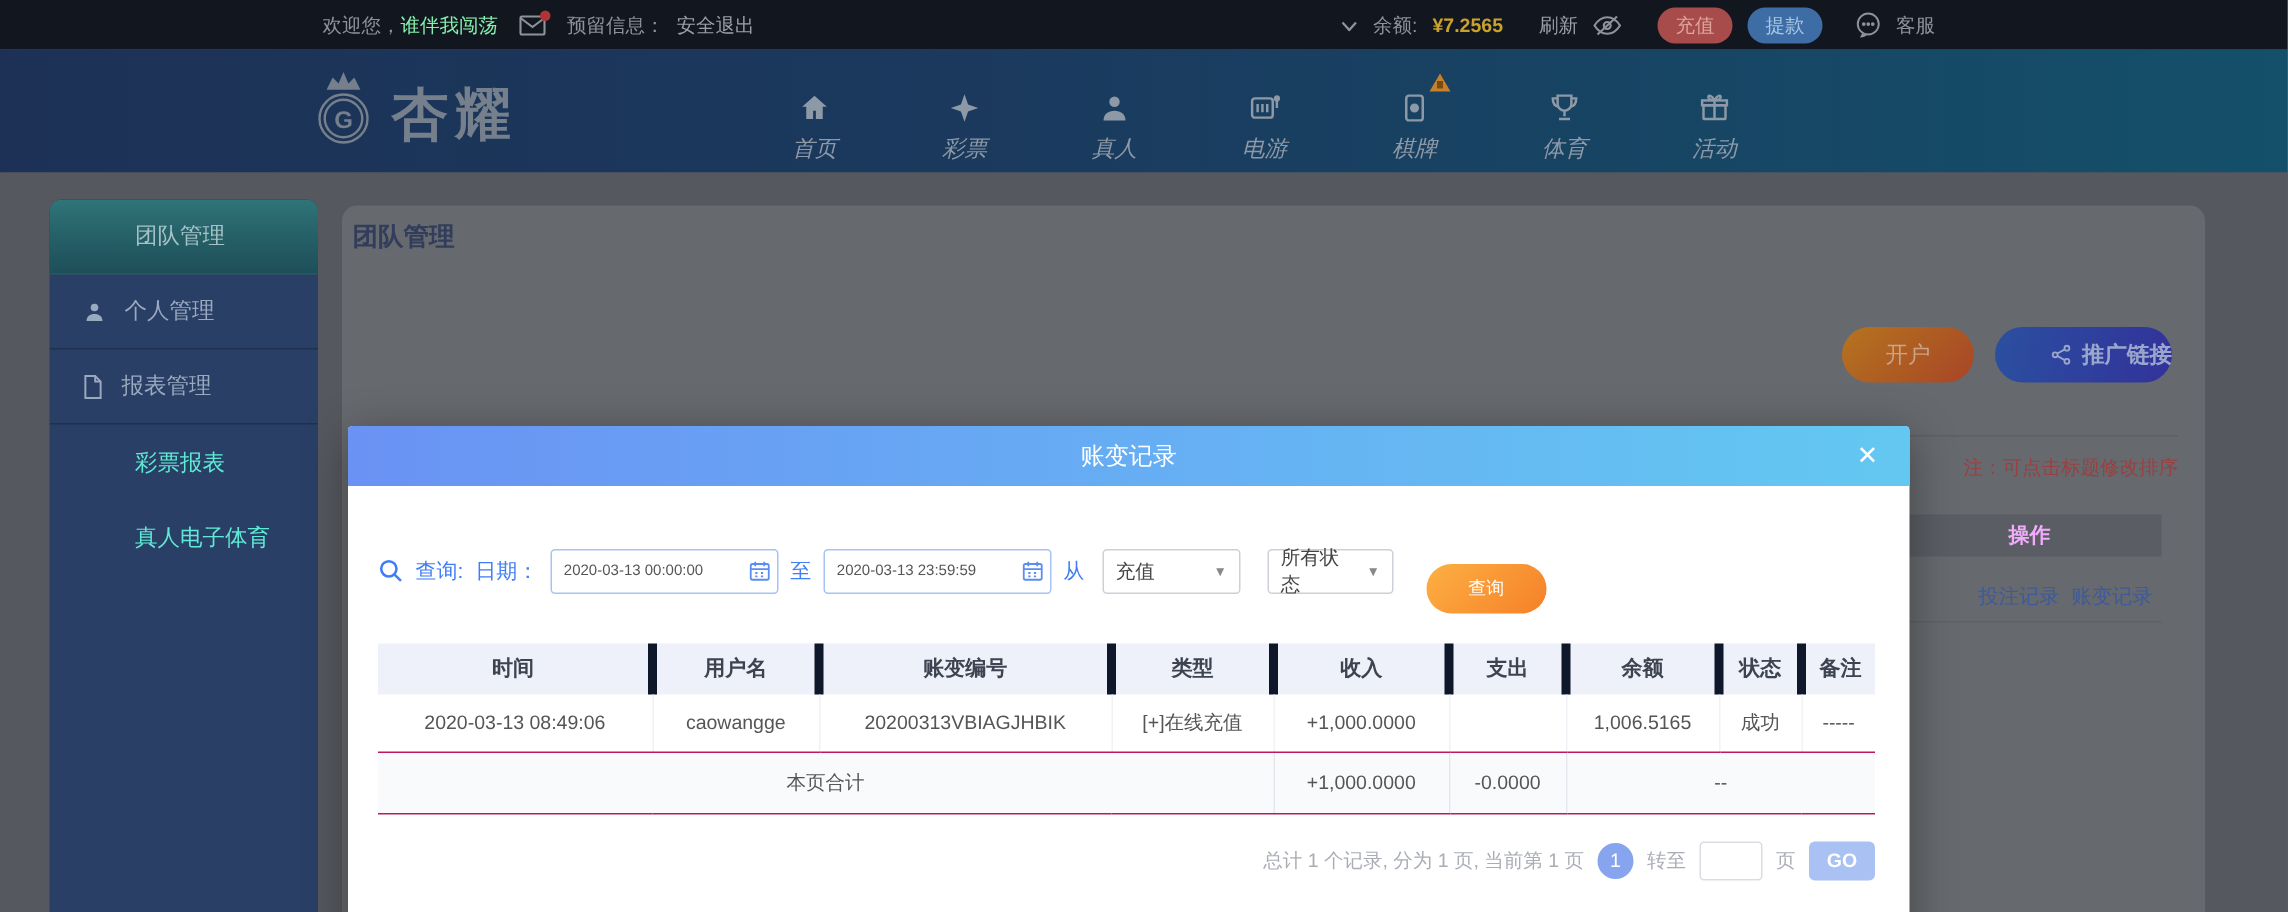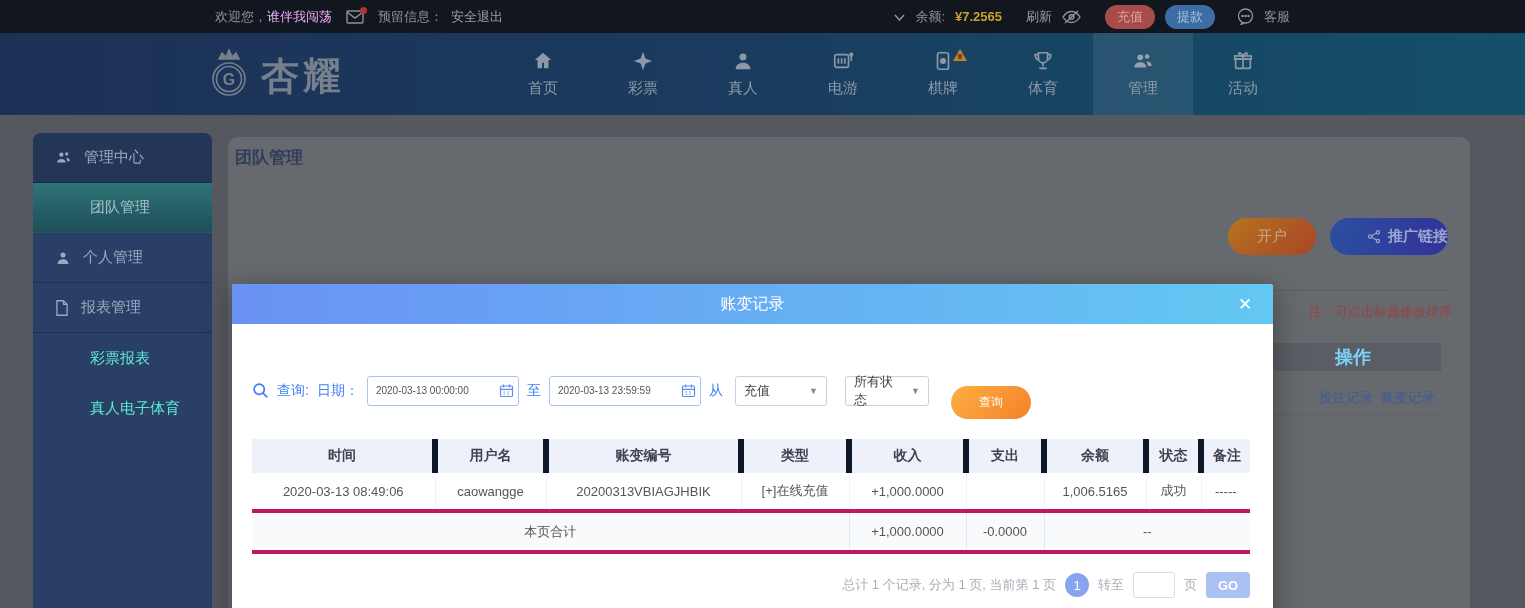--- a/index.html
+++ b/index.html
@@ -5,37 +5,37 @@
   * { margin:0; padding:0; box-sizing:border-box; }
   html,body { width:1525px; height:608px; overflow:hidden;
     font-family:"Liberation Sans","DejaVu Sans",sans-serif; background:#55585e; }
   .stage { position:relative; width:1525px; height:608px; overflow:hidden; }
 
   
   .topbar { position:absolute; left:0; top:0; width:100%; height:33px; background:#12161f;
     display:flex; align-items:center; font-size:13px; color:#8d939b; }
   .topbar .left { display:flex; align-items:center; gap:8px; margin-left:215px; }
   .topbar .right { display:flex; align-items:center; gap:10px; margin-left:auto; margin-right:235px; }
-  .username { color:#f0abfc; }
+  .username { color:#86efac; }
   .envelope { position:relative; display:inline-flex; margin:0 6px; }
   .envelope .dot { position:absolute; top:-3px; right:-3px; width:7px; height:7px; border-radius:50%; background:#b03434; }
   .balance-val { color:#c9a22c; font-weight:bold; }
   .pill { height:24px; padding:0 12px; border-radius:12px; font-size:13px; line-height:24px; border:none; cursor:pointer; }
   .pill.deposit { background:#a84b4b; color:#dba69d; margin-left:14px; }
   .pill.withdraw { background:#3e6da6; color:#a9c6e2; }
   .svgic { display:inline-block; vertical-align:middle; }
 
   
   .navbar { position:absolute; left:0; top:33px; width:100%; height:82px;
     background:linear-gradient(90deg,#1d3156 0%,#1a3a5e 45%,#14506a 100%); }
   .logo { position:absolute; left:205px; top:14px; display:flex; align-items:center; gap:8px; color:#7e8793; }
   .logo-text { font-size:38px; font-weight:bold; letter-spacing:4px; color:#767f8c; }
   .nav-items { position:absolute; left:493px; top:0; height:82px; display:flex; }
-  .nav-item { width:100px; height:82px; display:flex; flex-direction:column; align-items:center;
-    justify-content:center; gap:7px; color:#8d99a6; font-size:15px; cursor:pointer; position:relative; }
+  .nav-item { width:100px; height:104px; display:flex; flex-direction:column; align-items:center;
+    justify-content:center; gap:7px; color:#8d99a6; font-size:15px; cursor:pointer; position:relative;font-style:italic; }
   .nav-item.active { background:rgba(255,255,255,0.08); }
   .nav-badge { position:absolute; top:16px; left:60px; width:0; height:0;
     border-left:7px solid transparent; border-right:7px solid transparent; border-bottom:12px solid #c8802a; }
   .nav-badge:after { content:""; position:absolute; left:-2px; top:5px; width:4px; height:5px; background:#7a4a12; }
 
   
   .page { position:absolute; left:0; top:115px; width:1525px; height:493px; background:#55585e; }
 
   
   .sidebar { position:absolute; left:33px; top:18px; width:179px; height:475px;
@@ -54,52 +54,52 @@
   .page-title { position:absolute; left:7px; top:9px; font-size:17px; font-weight:bold; color:#323d5c; }
   .btn-open { position:absolute; left:1000px; top:81px; width:88px; height:37px; border-radius:19px;
     background:linear-gradient(135deg,#b5741f 0%,#a84527 100%); color:#c9a489; font-size:15px;
     border:none; cursor:pointer; }
   .btn-promo { position:absolute; left:1102px; top:81px; width:118px; height:37px; border-radius:19px;
     background:linear-gradient(100deg,#2b4fa0 0%,#32329a 100%); color:#9aa6cc; font-size:15px; font-weight:bold;
     border:none; cursor:pointer; display:flex; align-items:center; justify-content:flex-end; gap:6px; }
   .card-divider { position:absolute; left:16px; right:18px; top:153px; height:1px; background:#5c5f64; }
   .sort-note { position:absolute; right:18px; top:166px; font-size:13px; color:#9b4040; }
   .op-band { position:absolute; left:1037px; top:206px; width:176px; height:28px; background:#5a5d63;
-    display:flex; align-items:center; justify-content:center; font-size:18px; font-weight:bold; color:#7dd3fc; }
+    display:flex; align-items:center; justify-content:center; font-size:14px; font-weight:bold; color:#f0abfc; }
   .op-links { position:absolute; left:1091px; top:244px; height:33px; display:flex; align-items:center; gap:8px;
     font-size:13.5px; color:#3e5a9c; }
   .op-row-border { position:absolute; left:1037px; width:176px; top:277px; height:1px; background:#5e6165; }
 
   
   .modal { position:absolute; left:232px; top:169px; width:1041px; height:439px; background:#fff;
     z-index:10; border-radius:3px 3px 0 0; box-shadow:0 6px 30px rgba(0,0,0,0.35); }
   .modal-header { height:40px; border-radius:3px 3px 0 0; display:flex; align-items:center; justify-content:center;
     background:linear-gradient(90deg,#6a92f4 0%,#66b0f3 55%,#63c8f1 100%); color:#fff; font-size:16px; position:relative; }
   .modal-close { position:absolute; right:14px; top:0; height:40px; width:28px; display:flex; align-items:center;
     justify-content:center; color:#fff; font-size:17px; cursor:pointer; }
-  .modal-body { padding:38px 20px 0 20px; }
+  .modal-body { padding:28px 20px 0 20px; }
 
   .search-row { display:flex; align-items:center; gap:8px; font-size:14px; color:#3f7ef6; }
   .datebox { position:relative; }
   .datebox input { width:152px; height:30px; border:1px solid #a6c3f5; border-radius:3px; padding:0 24px 0 8px;
     font-size:10px; color:#555; font-family:inherit; outline:none; }
   .datebox .cal { position:absolute; right:5px; top:7px; }
   .selectbox { height:30px; border:1px solid #ccd0d8; border-radius:3px; display:flex; align-items:center;
     justify-content:space-between; padding:0 8px; font-size:13px; color:#444; cursor:pointer; background:#fff; }
   .selectbox .caret { font-size:9px; color:#888; margin-left:10px; }
   .sb-type { width:92px; margin-left:4px; }
   .sb-status { width:84px; margin-left:10px; }
   .btn-query { margin-left:14px; width:80px; height:33px; border-radius:17px; border:none; cursor:pointer;
     background:linear-gradient(135deg,#fdb043 0%,#f58028 100%); color:#fff; font-size:12px;margin-top:24px; }
 
   table.acct { margin-top:20px; width:998px; border-collapse:collapse; font-size:13px; table-layout:fixed; }
   table.acct th { background:#eef1f9; height:34px; color:#3d4350; font-size:14px; font-weight:bold;
     border-right:6px solid #0f172a; }
   table.acct th:last-child { border-right:none; }
-  table.acct td { height:38px; text-align:center; color:#555; border-bottom:4px solid #be185d;
+  table.acct td { height:38px; text-align:center; color:#555; border-bottom:1px solid #be185d;
     border-right:1px solid #f0f2f7; overflow:hidden; white-space:nowrap; }
   table.acct td:last-child { border-right:none; }
   td.income { color:#7aad28; }
   tr.total-row td { background:#f9fafc; height:41px; color:#555; border-right:none; }
   tr.total-row td.vline { border-left:1px solid #e4e7ee; }
 
   .pagination { width:998px; margin-top:18px; display:flex; justify-content:flex-end; align-items:center;
     gap:9px; font-size:13px; color:#a9adb5; }
   .page-circle { width:24px; height:24px; border-radius:50%; background:#87a4ee; color:#fff;
     display:flex; align-items:center; justify-content:center; font-size:13px; cursor:pointer; }
@@ -206,52 +206,34 @@
         <span class="nav-badge"></span>
         <span>棋牌</span>
       </div>
       <div class="nav-item">
         <svg width="22" height="22" viewBox="0 0 24 24" fill="none" stroke="#8d99a6" stroke-width="1.8">
             <path d="M7 3h10v6a5 5 0 01-10 0z"></path>
             <path d="M7 5H3.5c0 4 1.8 5.5 3.8 6M17 5h3.5c0 4-1.8 5.5-3.8 6M12 14v4M8 20h8"></path>
           </svg>
         <span>体育</span>
       </div>
-      <div class="nav-item active">
-        <svg width="22" height="22" viewBox="0 0 24 24" fill="#96a2af">
-            <circle cx="9" cy="8" r="3.2"></circle>
-            <path d="M2.5 19c0-3.6 2.9-5.6 6.5-5.6s6.5 2 6.5 5.6z"></path>
-            <circle cx="16.5" cy="7" r="2.5"></circle>
-            <path d="M16 12.2c3.2.2 5.5 2 5.5 5.3h-4"></path>
-          </svg>
-        <span>管理</span>
-      </div>
       <div class="nav-item">
         <svg width="22" height="22" viewBox="0 0 24 24" fill="none" stroke="#8d99a6" stroke-width="1.8">
             <rect x="4" y="10" width="16" height="10" rx="1"></rect>
             <rect x="3" y="6.5" width="18" height="3.5"></rect>
             <path d="M12 6.5V20M12 6.5C10 6.5 7.5 5.5 7.5 4S10 2.5 12 6.5zm0 0c2 0 4.5-1 4.5-2.5S14 2.5 12 6.5z"></path>
           </svg>
         <span>活动</span>
       </div>
     </div>
   </div>
 
   <div class="page">
 
     <div class="sidebar">
-      <div class="side-item group-first">
-        <svg width="17" height="15" viewBox="0 0 24 20" fill="#99a9bf">
-            <circle cx="9" cy="6" r="3"></circle>
-            <path d="M3 17c0-3.3 2.7-5 6-5s6 1.7 6 5z"></path>
-            <circle cx="16.5" cy="5" r="2.3"></circle>
-            <path d="M16 10.5c3 .2 5 2 5 4.8h-3.5"></path>
-          </svg>
-        <span>管理中心</span>
-      </div>
       <div class="side-sub active">
         <span>团队管理</span>
       </div>
       <div class="side-item">
         <svg width="16" height="16" viewBox="0 0 24 24" fill="#99a9bf">
             <circle cx="12" cy="7.5" r="3.8"></circle>
             <path d="M4 21c0-4.5 3.5-7 8-7s8 2.5 8 7z"></path>
           </svg>
         <span>个人管理</span>
       </div>

